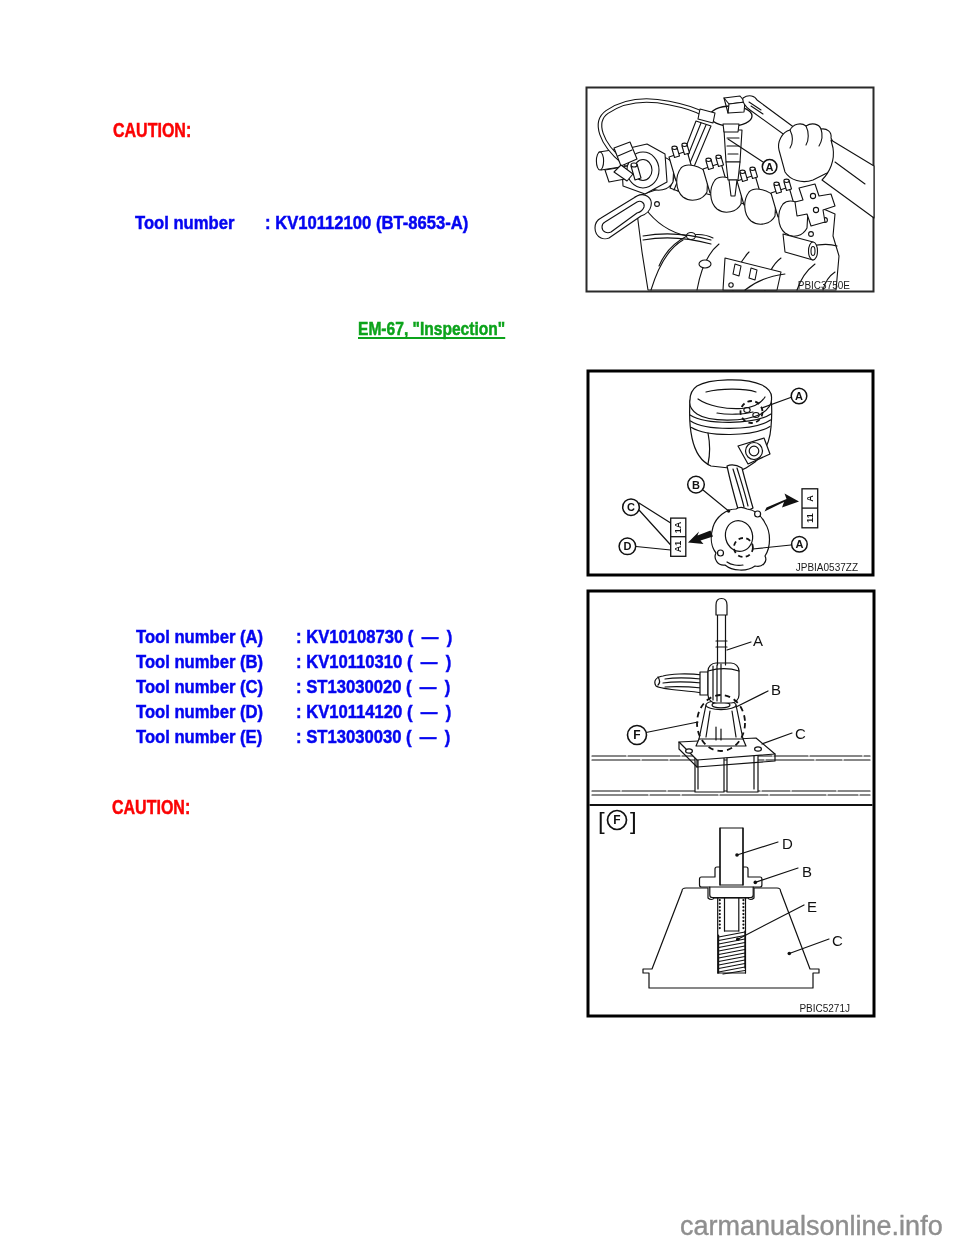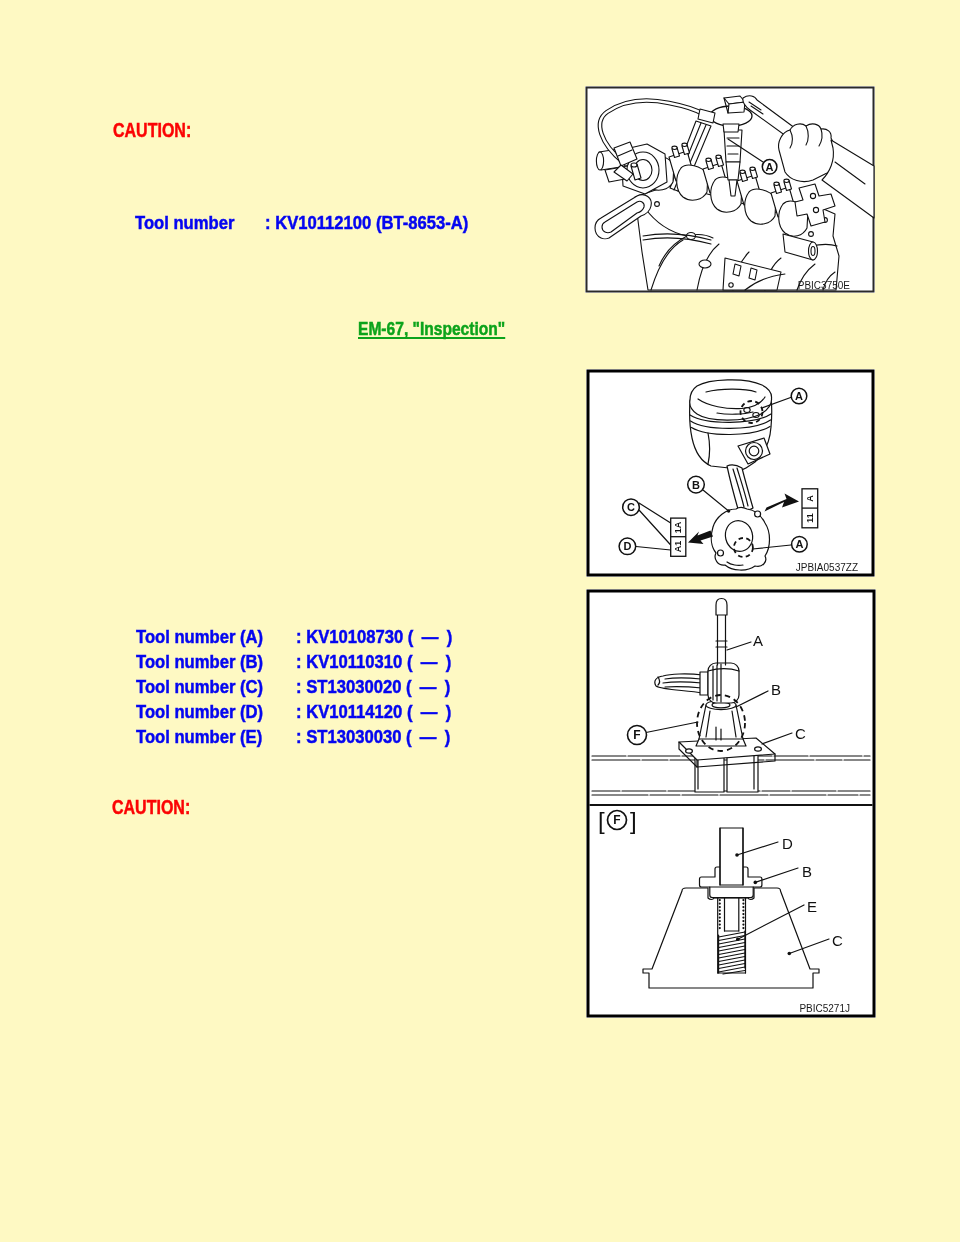--- a/index.html
+++ b/index.html
@@ -1,21 +1,21 @@
 <!DOCTYPE html>
 <html><head>
 <meta charset="utf-8">
 <style>
   * { margin: 0; padding: 0; box-sizing: border-box; }
   html, body { background: #000; }
   .page {
     position: relative;
     width: 960px;
     height: 1242px;
-    background: #fef9c3;
+    background: #ffffff;
     overflow: hidden;
     font-family: "Liberation Sans", sans-serif;
   }
   .abs { position: absolute; }
   .caution {
     font-weight: bold;
     font-size: 20px;
     line-height: 20px;
     -webkit-text-stroke: 0.5px currentColor;
     color: #fb0304;
@@ -389,14 +389,15 @@
         <path d="M203.3,364.5 L243,350"></path>
       </g>
       <text class="lbl" x="196" y="260">D</text>
       <text class="lbl" x="216" y="288">B</text>
       <text class="lbl" x="221" y="323">E</text>
       <text class="lbl" x="246" y="357">C</text>
       <text class="code" x="264" y="423" text-anchor="end">PBIC5271J</text>
     </svg>
   </div>
 
+  <div class="abs watermark" style="left:680px; top:1213px;">carmanualsonline.info</div>
 
 </div>
 
 </body></html>

